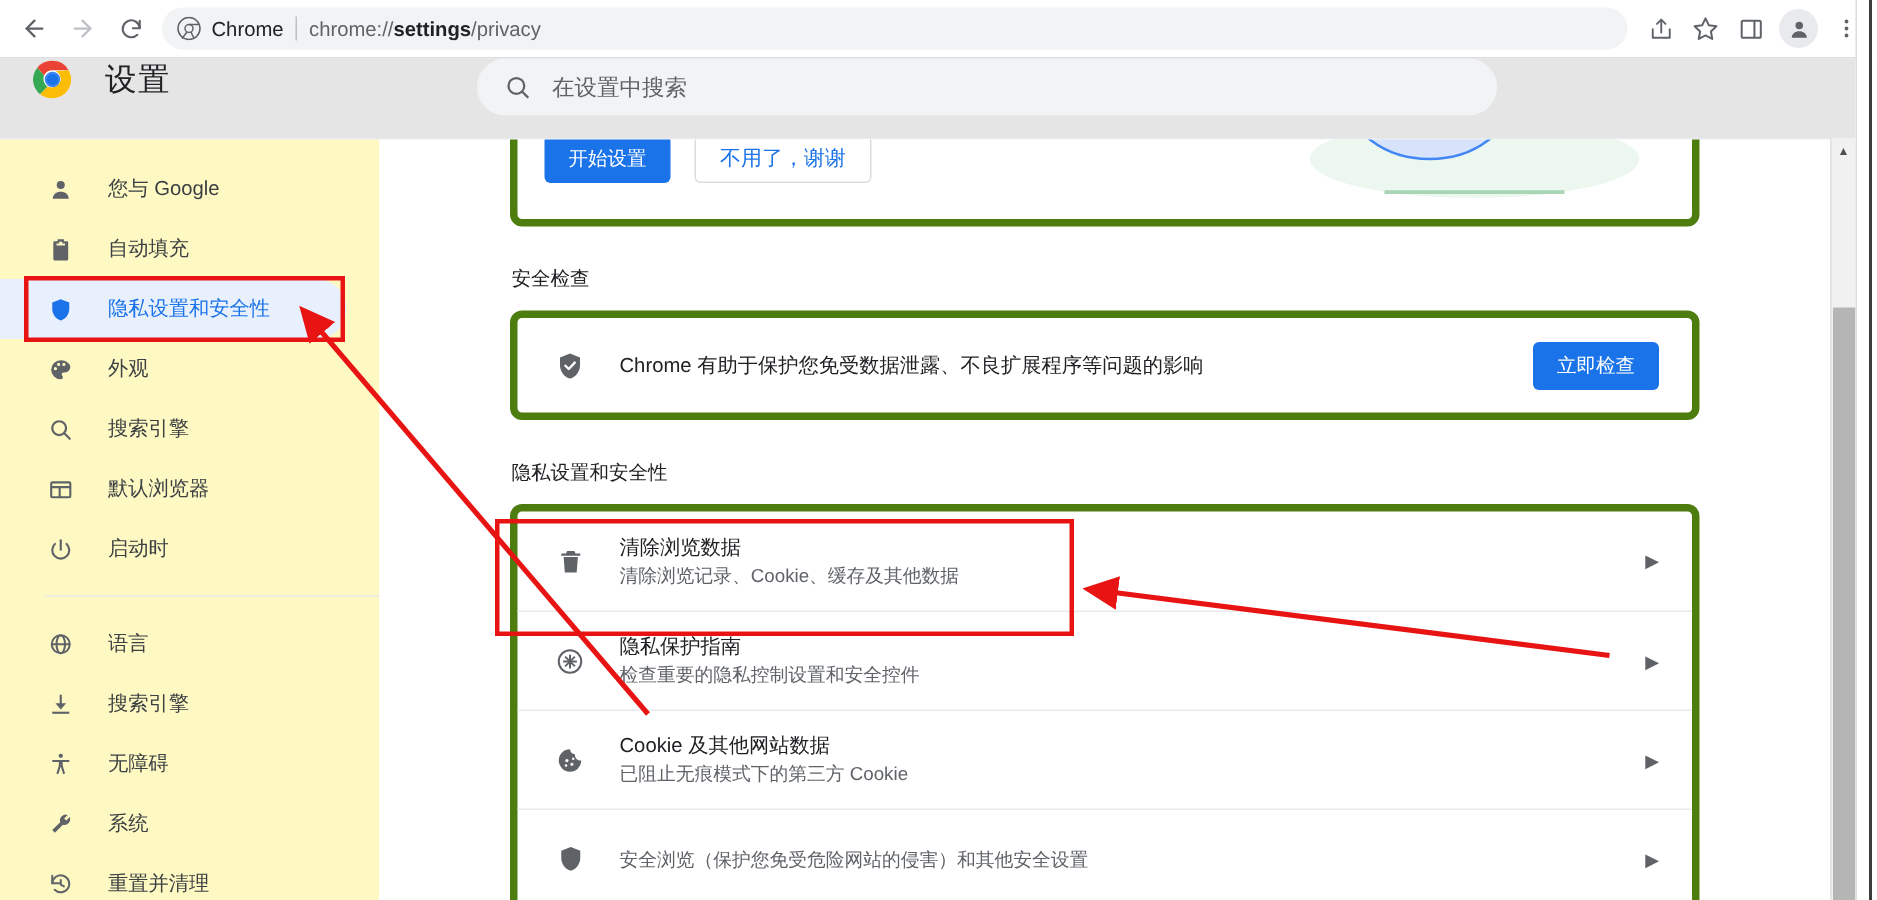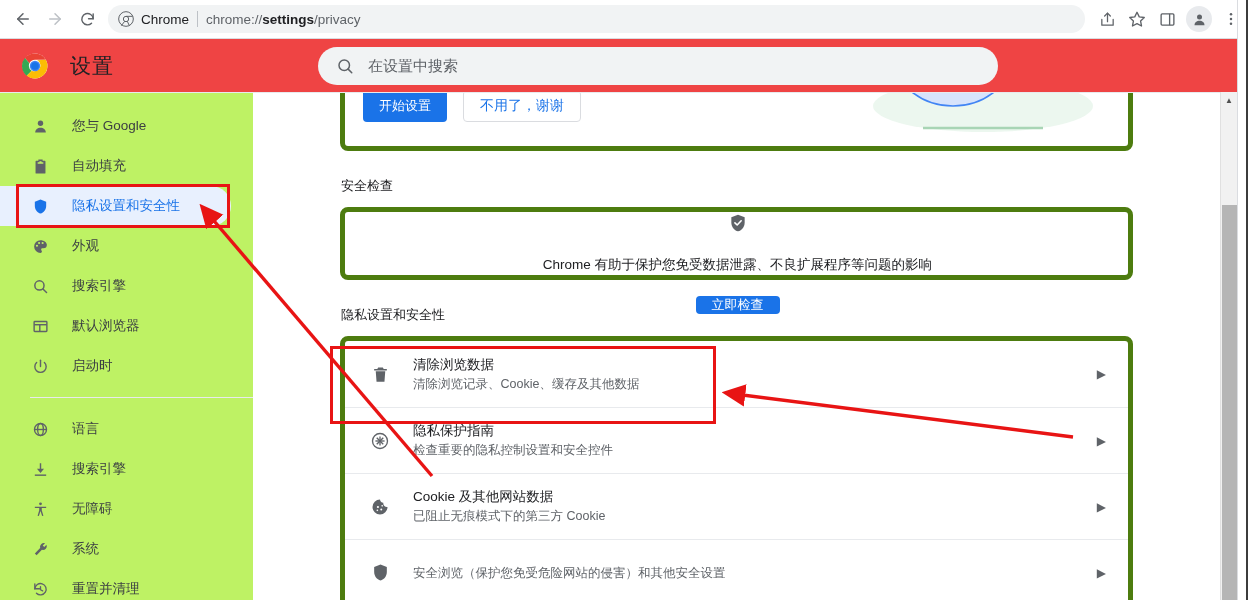--- a/index.html
+++ b/index.html
@@ -43,40 +43,40 @@
   }
   .avatar-btn {
     width:26px; height:26px; border-radius:50%; background:#e8eaed;
     display:flex; align-items:center; justify-content:center; color:#5f6368;
     margin:0 3px;
   }
 
   
   .settings-header {
     position:absolute; left:0; top:39px; width:1237px; height:53px;
-    background:#ef4444; display:flex; align-items:center;
+    background:#e5e5e5; display:flex; align-items:flex-start;
   }
   .brand { display:flex; align-items:center; gap:22px; padding-left:22px; width:318px; }
   .chrome-logo { width:26px; height:26px; }
   .settings-title { font-size:21px; color:#202124; letter-spacing:1px; }
   .search-wrap {
     width:680px; height:38px; background:#f1f3f4; border-radius:19px;
     display:flex; align-items:center; padding:0 18px; gap:14px;
   }
   .search-input {
     border:none; outline:none; background:transparent; flex:1;
     font-size:15px; color:#202124;
     font-family:"Liberation Sans","DejaVu Sans",sans-serif;
   }
   .search-input::placeholder { color:#5f6368; }
 
   
   .sidebar {
     position:absolute; left:0; top:92px; width:253px; height:508px;
-    background:#bef264; border-top:1px solid #e8eaed;
+    background:#fef9c3; border-top:1px solid #e8eaed;
     padding-top:13px;
   }
   .side-item {
     position:relative; height:40px; display:flex; align-items:center;
     padding-left:30px; gap:22px; color:#3c4043; font-size:13.5px;
     border-radius:0 20px 20px 0; margin-right:22px;
   }
   .side-item .s-icon {
     width:20px; height:20px; display:flex; align-items:center;
     justify-content:center; color:#5f6368; flex-shrink:0;
@@ -112,21 +112,21 @@
     background:#fff; color:#1a73e8; border:1px solid #dadce0; border-radius:4px;
     height:32px; padding:0 16px; font-size:14px; cursor:pointer;
     font-family:"Liberation Sans","DejaVu Sans",sans-serif;
   }
   .promo-art { position:absolute; right:30px; top:30px; width:230px; height:78px; }
 
   .section-title {
     font-size:13px; color:#202124; margin:26px 0 12px 88px; font-weight:400;
   }
   .check-row {
-    display:flex; align-items:center; height:63px; padding:0 22px 0 24px; gap:22px;flex-direction:column;
+    display:flex; align-items:center; height:63px; padding:0 22px 0 24px; gap:22px;
   }
   .check-text { flex:1; font-size:13.5px; color:#202124; }
   .list-row {
     display:flex; align-items:center; min-height:66px; padding:0 22px 0 24px; gap:22px;
     border-top:1px solid #e8eaed; cursor:pointer;
   }
   .list-row:first-child { border-top:none; }
   .row-icon {
     width:22px; height:22px; display:flex; align-items:center;
     justify-content:center; color:#5f6368; flex-shrink:0;

